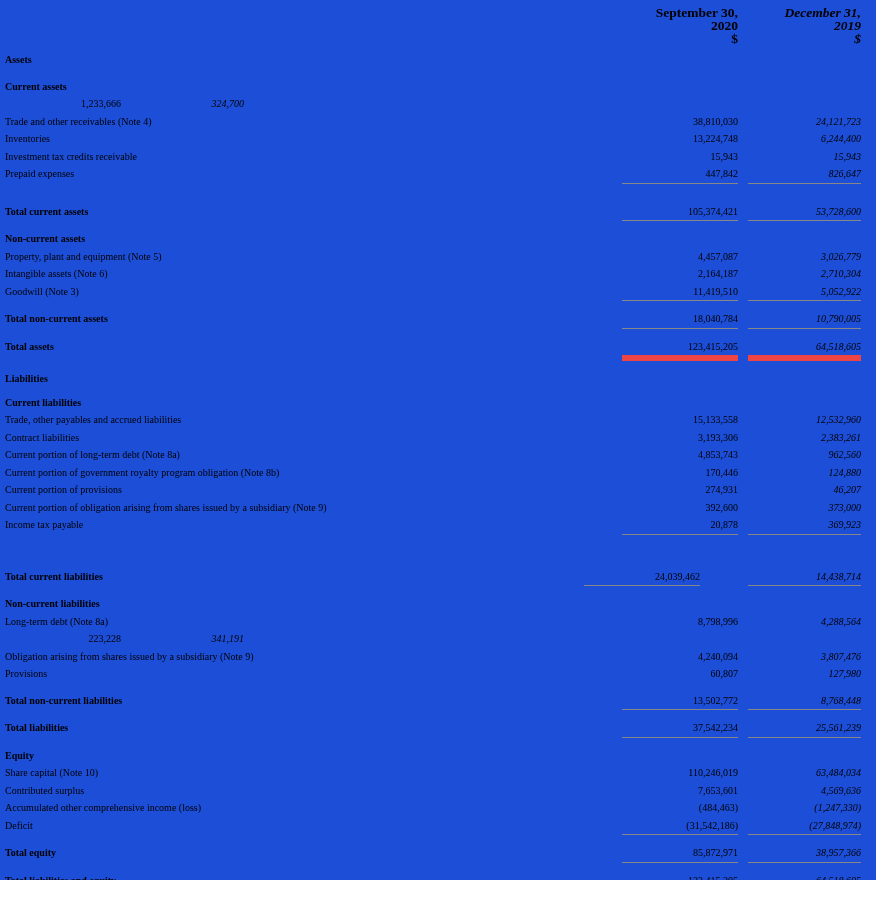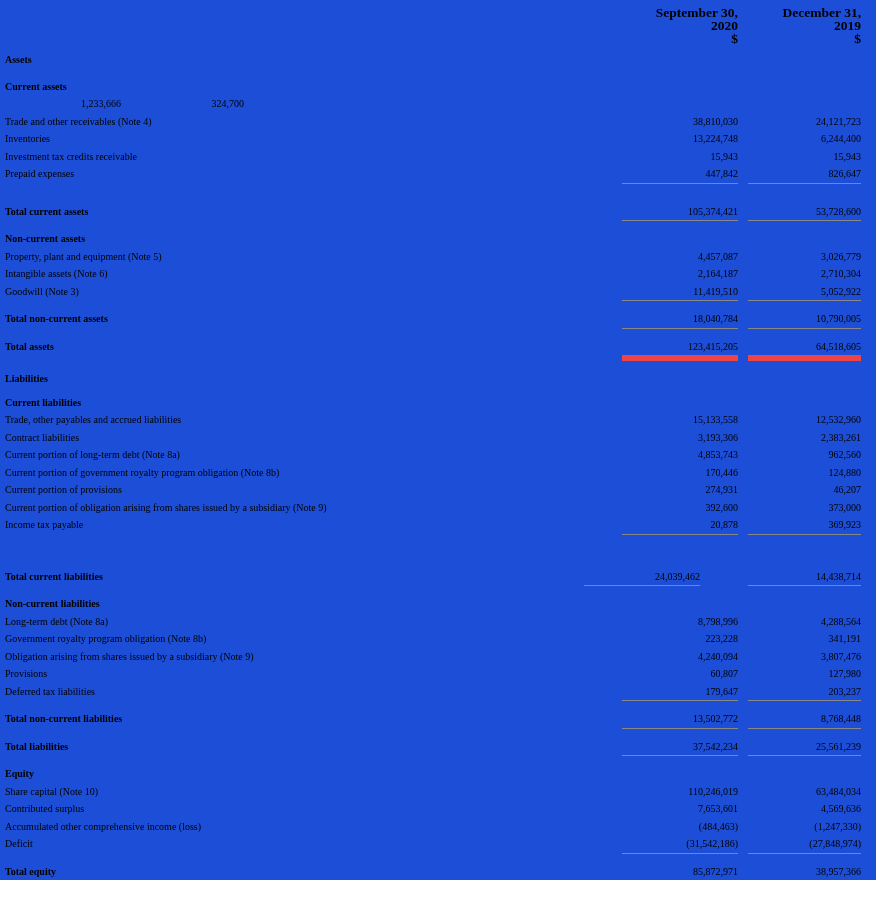--- a/index.html
+++ b/index.html
@@ -38,20 +38,21 @@
   }
   .row .label { flex: 1; }
   .val {
     width: 116px;
     text-align: right;
     box-sizing: border-box;
   }
   .val.c2 {
     width: 113px;
     margin-left: 10px;
+    font-style: italic;
   }
   .section .label { font-weight: bold; }
   .total .label { font-weight: bold; }
   
   .rule-single .val { border-bottom: 1.5px solid #878787; }
   .rule-heavy  .val { border-bottom: 6px solid #ef4444; }
   
   .g-sm { margin-top: 6px; }
   .g-md { margin-top: 9px; }
   .g-lg { margin-top: 19px; }
@@ -188,38 +189,32 @@
       </div>
       <div class="row section g-md">
         <span class="label">Non-current liabilities</span>
       </div>
       <div class="row item">
         <span class="label">Long-term debt (Note 8a)</span>
         <span class="val c1">8,798,996</span>
         <span class="val c2">4,288,564</span>
       </div>
       <div class="row item">
-        <span class="label">Government royalty program obligation (Note 8b)</span>
         <span class="val c1">223,228</span>
         <span class="val c2">341,191</span>
       </div>
       <div class="row item">
         <span class="label">Obligation arising from shares issued by a subsidiary (Note 9)</span>
         <span class="val c1">4,240,094</span>
         <span class="val c2">3,807,476</span>
       </div>
       <div class="row item">
         <span class="label">Provisions</span>
         <span class="val c1">60,807</span>
         <span class="val c2">127,980</span>
-      </div>
-      <div class="row item rule-single">
-        <span class="label">Deferred tax liabilities</span>
-        <span class="val c1">179,647</span>
-        <span class="val c2">203,237</span>
       </div>
       <div class="row total g-md rule-single">
         <span class="label">Total non-current liabilities</span>
         <span class="val c1">13,502,772</span>
         <span class="val c2">8,768,448</span>
       </div>
       <div class="row total g-md rule-single">
         <span class="label">Total liabilities</span>
         <span class="val c1">37,542,234</span>
         <span class="val c2">25,561,239</span>

